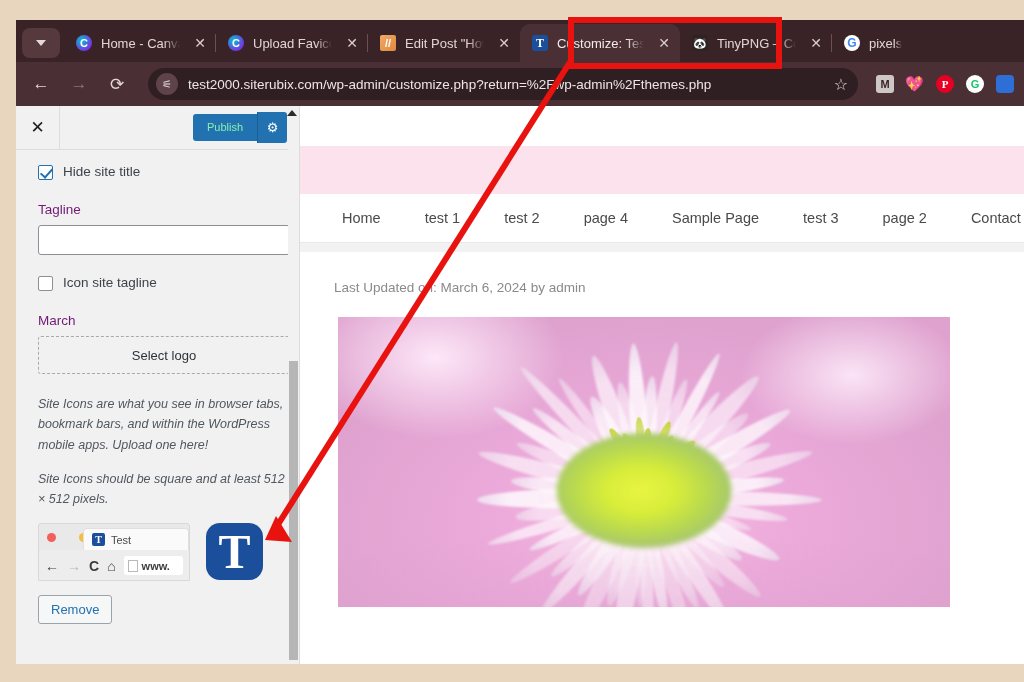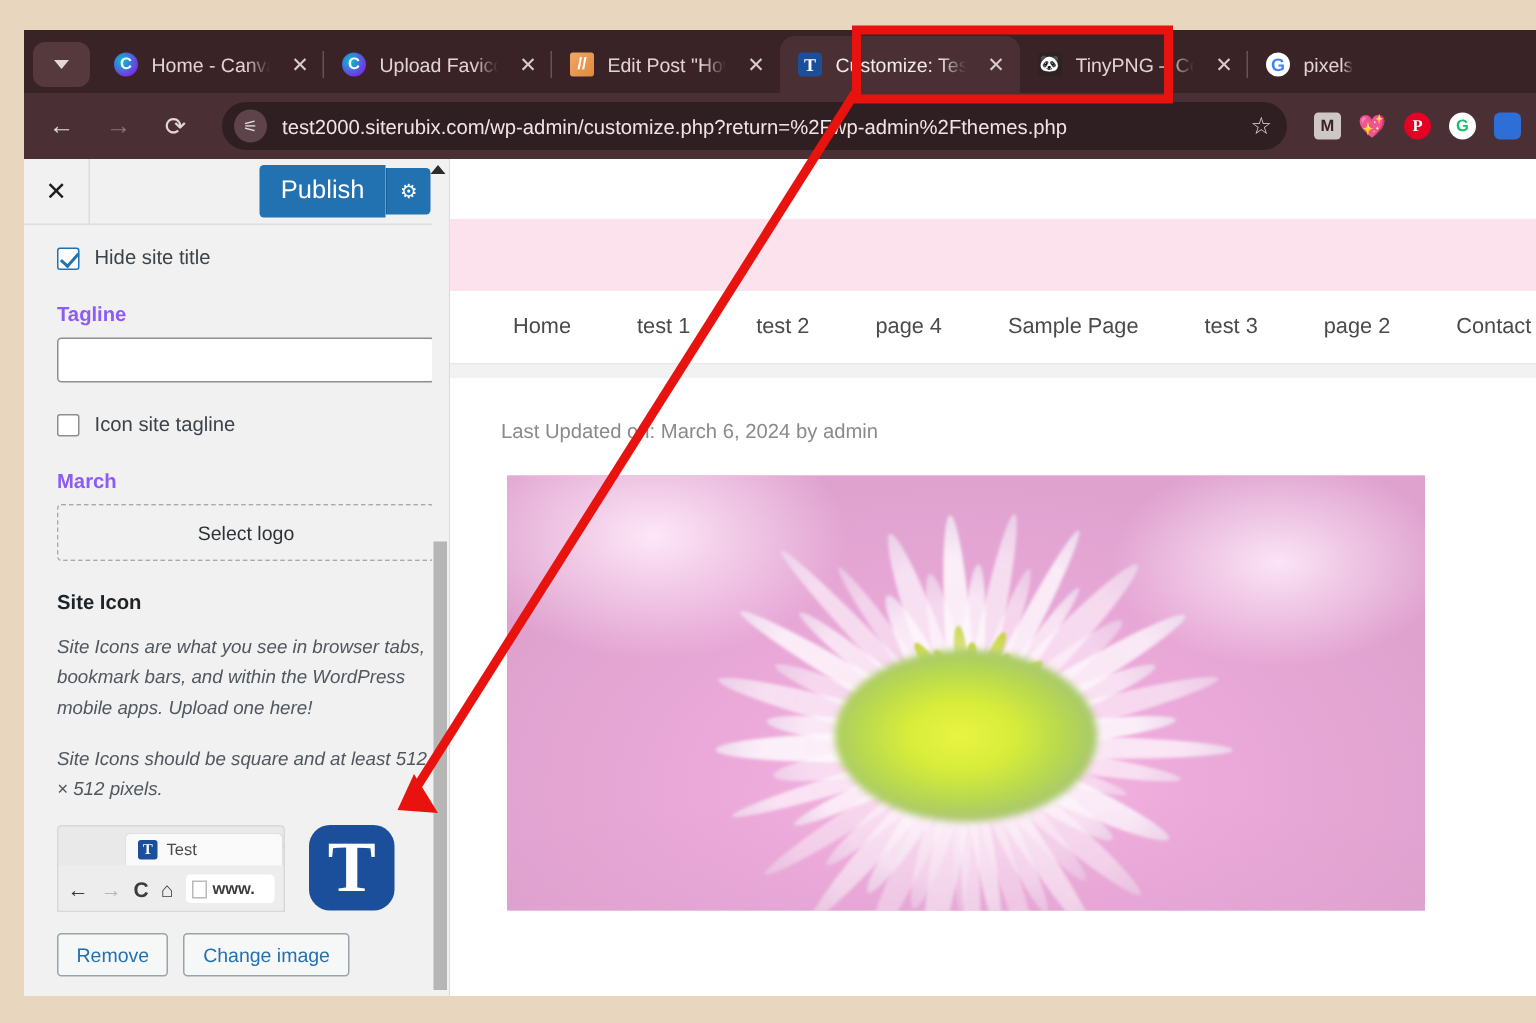--- a/index.html
+++ b/index.html
@@ -110,44 +110,44 @@
   .content { position:relative; height:560px; display:flex; background:#fff; }
 
   
   .sidebar { width:284px; flex:none; background:#f1f1f1; position:relative; display:flex; flex-direction:column;
              border-right:1px solid #ddd; }
   .sb-header { height:44px; background:#f1f1f1; display:flex; align-items:center; justify-content:space-between;
                border-bottom:1px solid #ddd; }
   .sb-close { width:44px; height:44px; display:flex; align-items:center; justify-content:center;
               color:#1d1d1d; font-size:17px; border-right:1px solid #ddd; }
   .publish-group { display:flex; align-items:center; margin-right:12px; }
-  .publish-btn { background:#2271b1; color:#ffffff; font-size:17px; padding:7px 14px 8px; border-radius:3px 0 0 3px;
+  .publish-btn { background:#2271b1; color:#86efac; font-size:11px; padding:7px 14px 8px; border-radius:3px 0 0 3px;
                  font-weight:500; }
   .publish-gear { background:#2271b1; color:#fff; width:30px; height:31px; border-radius:0 3px 3px 0;
                   display:flex; align-items:center; justify-content:center; border-left:1px solid #1b5f96; font-size:13px; }
 
   .sb-body { flex:1; position:relative; padding:14px 18px 0 22px; overflow:hidden; background:#f1f1f1; }
   .row-check { display:flex; align-items:flex-start; gap:10px; margin-bottom:22px; }
   .cbox { width:15px; height:15px; border:1px solid #8c8f94; background:#fff; border-radius:2px; flex:none;
           position:relative; margin-top:1px; }
   .cbox.checked { border-color:#2271b1; }
   .cbox.checked::after { content:""; position:absolute; left:4px; top:0px; width:5px; height:10px;
                          border:solid #2271b1; border-width:0 2px 2px 0; transform:rotate(42deg); }
   .row-check .lbl { font-size:13.5px; color:#3c434a; }
-  .fld-label { font-size:13.5px; color:#8b5cf6; font-weight:700; margin-bottom:8px; }
+  .fld-label { font-size:13.5px; color:#701a75; font-weight:400; margin-bottom:8px; }
   .txt-input { width:252px; height:30px; border:1px solid #8c8f94; background:#fff; border-radius:3px; margin-bottom:20px; }
   .select-logo { width:252px; height:38px; border:1px dashed #a7aaad; background:#f1f1f1; border-radius:3px;
                  display:flex; align-items:center; justify-content:center; font-size:13px; color:#2c3338; margin-bottom:20px; }
   .sec-title { font-size:13.5px; color:#1d2327; font-weight:600; margin-bottom:12px; }
   .help { font-size:12.5px; line-height:1.62; color:#50575e; font-style:italic; margin-bottom:14px; width:252px; }
 
   .icon-preview-wrap { display:flex; align-items:flex-start; gap:16px; margin-top:4px; }
   .mock-browser { width:152px; height:58px; background:#e9e9e9; border-radius:3px 3px 0 0; overflow:hidden;
                   position:relative; border:1px solid #d8d8d8; }
-  .mb-top { height:26px; display:flex; align-items:center; padding-left:8px; gap:23px; position:relative;justify-content:flex-end; }
+  .mb-top { height:26px; display:flex; align-items:center; padding-left:8px; gap:23px; position:relative; }
   .dot { width:9px; height:9px; border-radius:50%; }
   .mb-tab { position:absolute; left:44px; top:4px; height:22px; background:#fafafa; border-radius:4px 4px 0 0;
             display:flex; align-items:center; padding:0 10px 0 8px; gap:6px; width:106px;
             border:1px solid #e0e0e0; border-bottom:none; }
   .mb-tab .mini-T { width:13px; height:13px; background:#1b4f9c; border-radius:2px; position:relative; flex:none; }
   .mb-tab .mini-T::after { content:"T"; position:absolute; inset:0; color:#fff; font-size:10px; font-weight:bold;
                             text-align:center; line-height:13px; font-family:"Liberation Serif",serif; }
   .mb-tab .mini-label { font-size:11px; color:#4a4a4a; }
   .mb-bar { height:31px; background:#ededed; display:flex; align-items:center; padding:0 6px; gap:8px; }
   .mb-ico { color:#3c3c3c; font-size:14px; font-weight:bold; }
@@ -304,21 +304,20 @@
           <div class="txt-input" title=""></div>
 
           <div class="row-check">
             <span class="cbox"></span>
             <span class="lbl">Icon site tagline</span>
           </div>
 
           <div class="fld-label">March</div>
           <div class="select-logo">Select logo</div>
 
-          <div class="sec-title">Site Icon</div>
           <div class="help">Site Icons are what you see in browser tabs, bookmark bars, and within the WordPress mobile apps. Upload one here!</div>
           <div class="help">Site Icons should be square and at least 512 × 512 pixels.</div>
 
           <div class="icon-preview-wrap">
             <div class="mock-browser">
               <div class="mb-top">
                 <span class="dot" style="background:#f2605c;"></span>
                 <span class="dot" style="background:#f6bd3f;"></span>
                 <span class="dot" style="background:#4cc95c;"></span>
                 <span class="mb-tab">
@@ -335,21 +334,20 @@
                   <span class="mb-page"></span>
                   <span class="mb-www">www.</span>
                 </span>
               </div>
             </div>
             <div class="big-icon"></div>
           </div>
 
           <div class="btn-row">
             <div class="sb-btn">Remove</div>
-            <div class="sb-btn">Change image</div>
           </div>
         </div>
 
         <div class="sb-scroll-track">
           <div class="sb-up-arrow"></div>
           <div class="sb-scroll-thumb"></div>
         </div>
       </div>
 
       <div class="preview">

